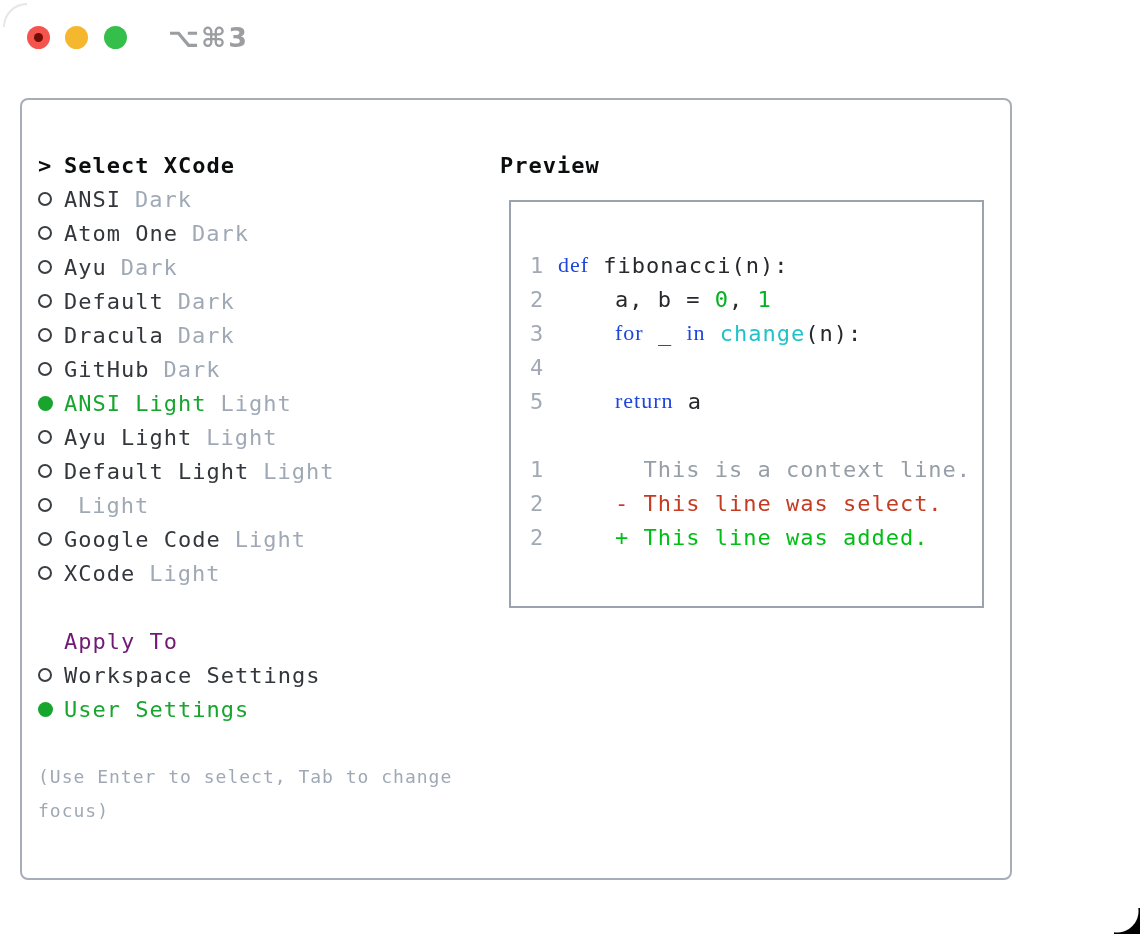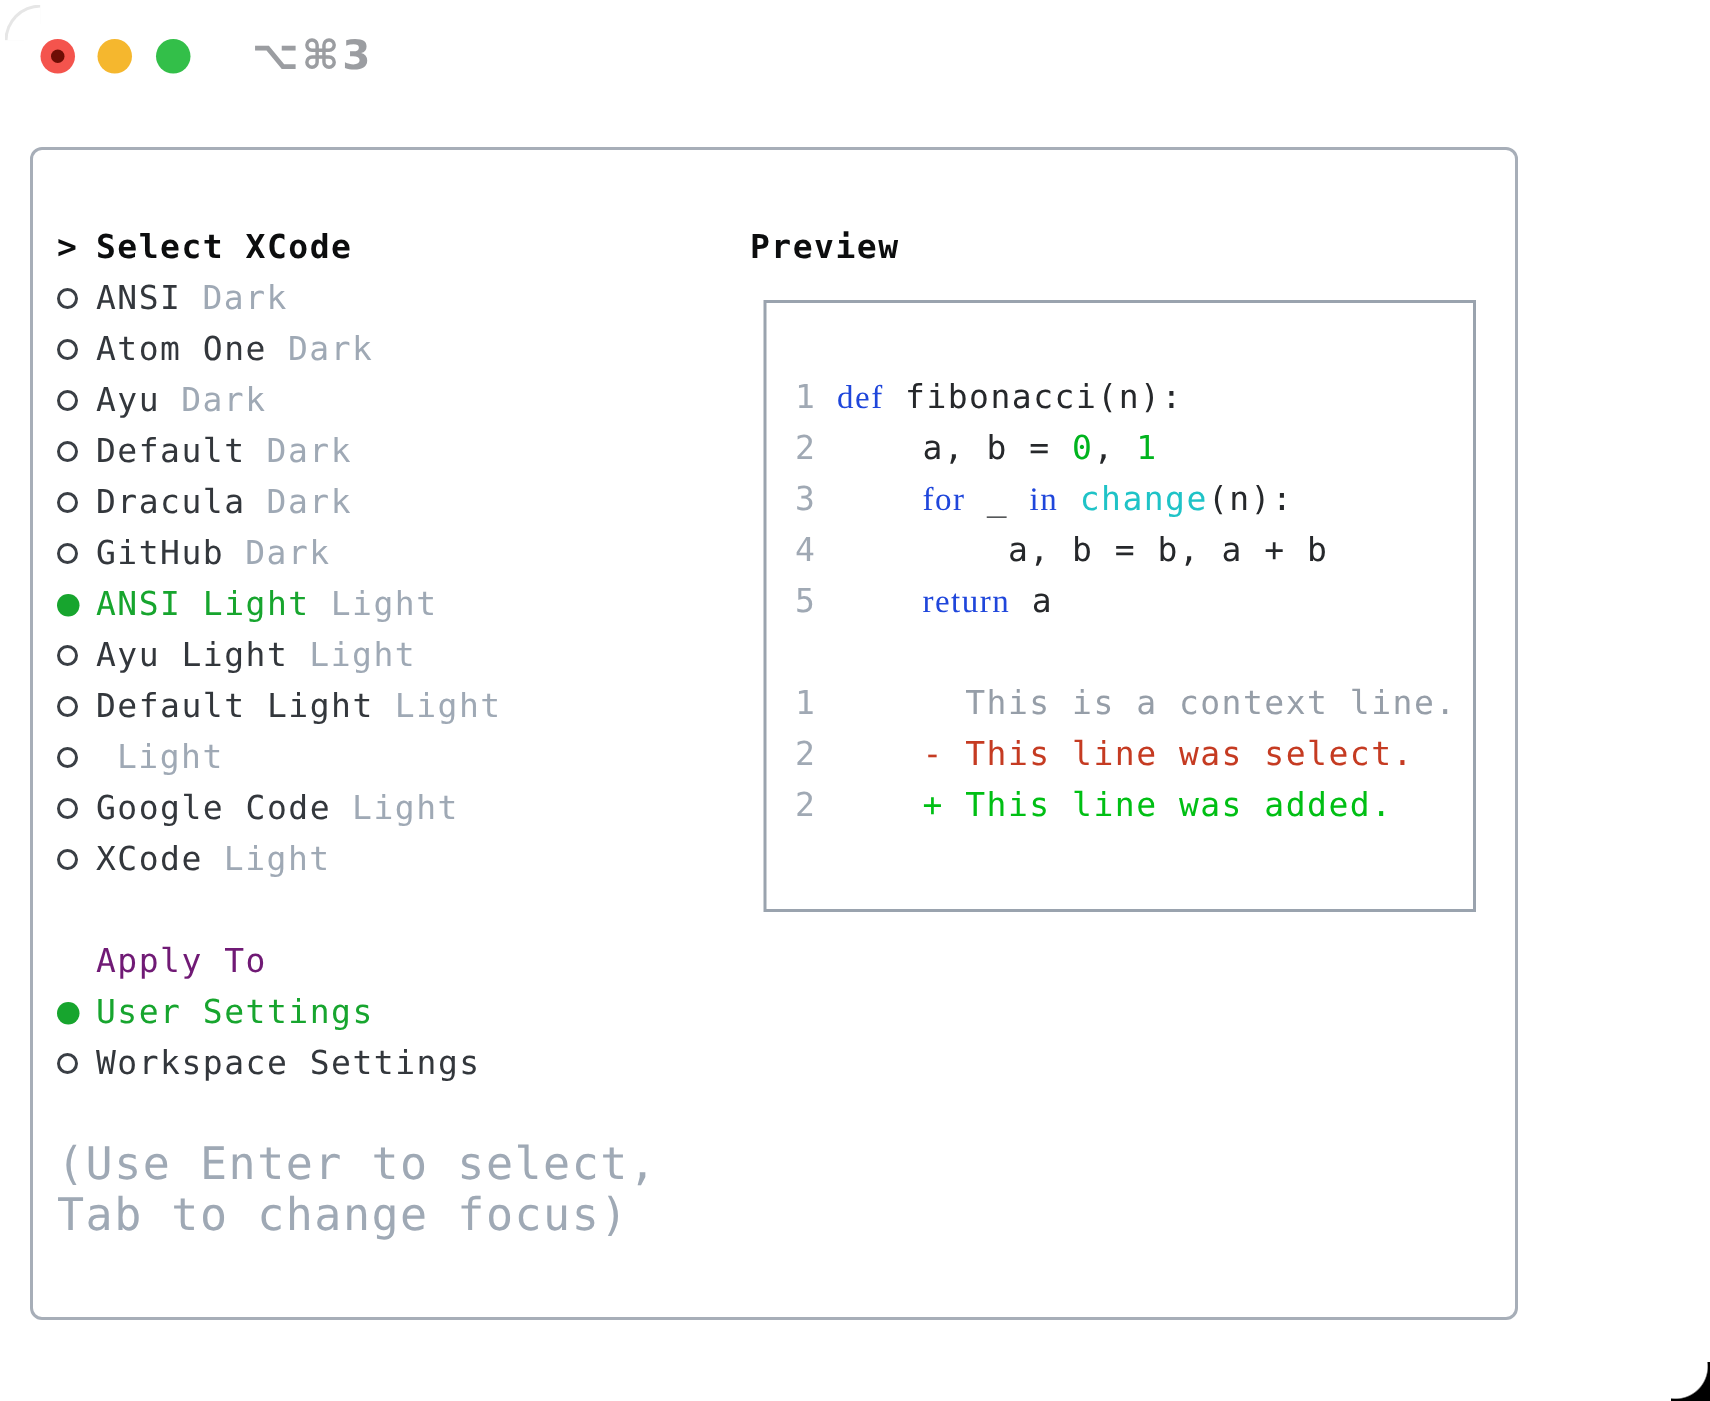--- a/index.html
+++ b/index.html
@@ -48,21 +48,21 @@
   .prompt { color:#0c0d0e; font-weight:bold; font-size:22px; }
   .hdr { color:#0c0d0e; font-weight:bold; }
   .hdr2 { color:#701a75; }
   .opt-label { color:var(--text-dark); }
   .opt-label.green { color:var(--accent-green); }
   .tag { color:var(--muted-gray); margin-left:14px; }
   .gap34 { height:34px; }
   .left-col { position:absolute; left:16px; top:48px; }
   .hint {
     width:426px; color:var(--muted-gray);
-    font-size:30px; letter-spacing:1px; line-height:34px;
+    font-size:18px; letter-spacing:1px; line-height:34px;
   }
   
   .preview-title { position:absolute; left:478px; top:48px;text-align:right; }
   .preview-box {
     position:absolute; left:487px; top:100px; width:475px; height:408px;
     border:2px solid #9aa3ae; background:#fff;
     padding:46px 0 0 19px; overflow:hidden;
   }
   .crow { height:34px; display:flex; align-items:center; font-size:22px; letter-spacing:1px; white-space:pre; }
   .lnum { width:28px; flex-shrink:0; color:var(--line-number-gray); }
@@ -112,38 +112,38 @@
       </div>
 
     <div class="gap34"></div>
 
     <div class="row">
       <span class="marker"></span>
       <span class="hdr2">Apply To</span>
     </div>
 
     <div>
+        <div class="row"><span class="marker"><span class="circle"></span></span><span class="opt-label">Workspace Settings</span></div>
         <div class="row"><span class="marker"><span class="circle sel"></span></span><span class="opt-label green">User Settings</span></div>
-        <div class="row"><span class="marker"><span class="circle"></span></span><span class="opt-label">Workspace Settings</span></div>
       </div>
 
     <div class="gap34"></div>
 
     <div class="hint">(Use Enter to select, Tab to change focus)</div>
   </div>
 
   <div class="row preview-title">
     <span class="hdr">Preview</span>
   </div>
 
   <div class="preview-box">
       <div class="crow"><span class="lnum">1</span><span class="c-kw">def</span><span class="c-plain"> fibonacci(n):</span></div>
       <div class="crow"><span class="lnum">2</span><span class="c-plain">    a, b = </span><span class="c-num">0</span><span class="c-plain">, </span><span class="c-num">1</span></div>
       <div class="crow"><span class="lnum">3</span><span class="c-plain">    </span><span class="c-kw">for</span><span class="c-plain"> _ </span><span class="c-kw">in</span><span class="c-plain"> </span><span class="c-builtin">change</span><span class="c-plain">(n):</span></div>
-      <div class="crow"><span class="lnum">4</span><span class="c-plain">        a, b = b, a + b</span></div>
+      <div class="crow"><span class="lnum">4</span></div>
       <div class="crow"><span class="lnum">5</span><span class="c-plain">    </span><span class="c-kw">return</span><span class="c-plain"> a</span></div>
       <div class="crow"><span class="lnum"></span></div>
       <div class="crow"><span class="lnum">1</span><span class="c-ctx">      This is a context line.</span></div>
       <div class="crow"><span class="lnum">2</span><span class="c-del">    - This line was select.</span></div>
       <div class="crow"><span class="lnum">2</span><span class="c-add">    + This line was added.</span></div>
     </div>
 
 </div>
 
 <div class="corner-tl"></div>

